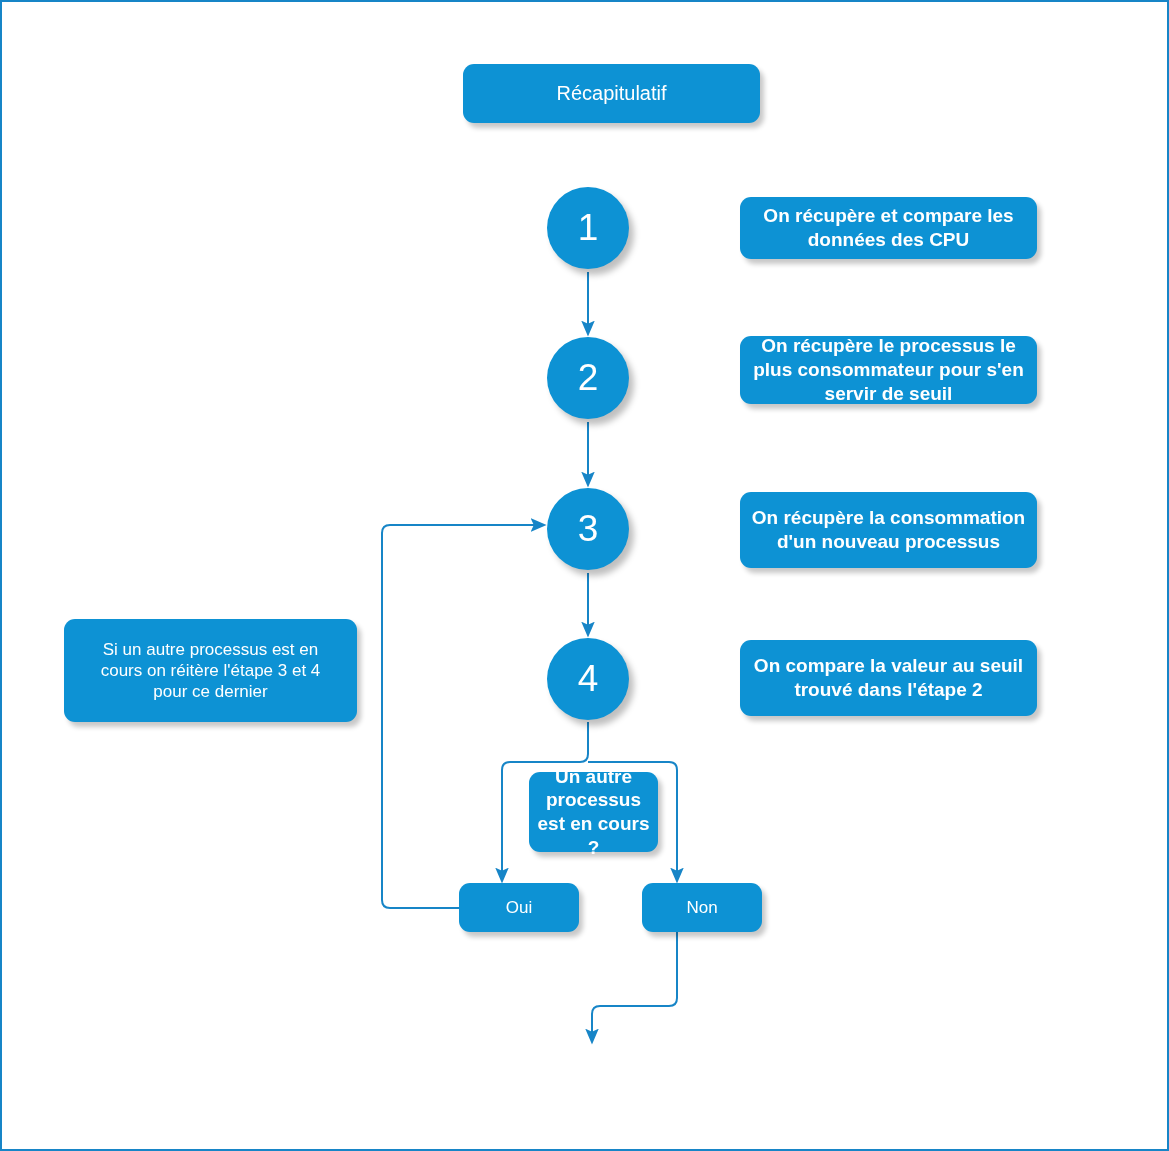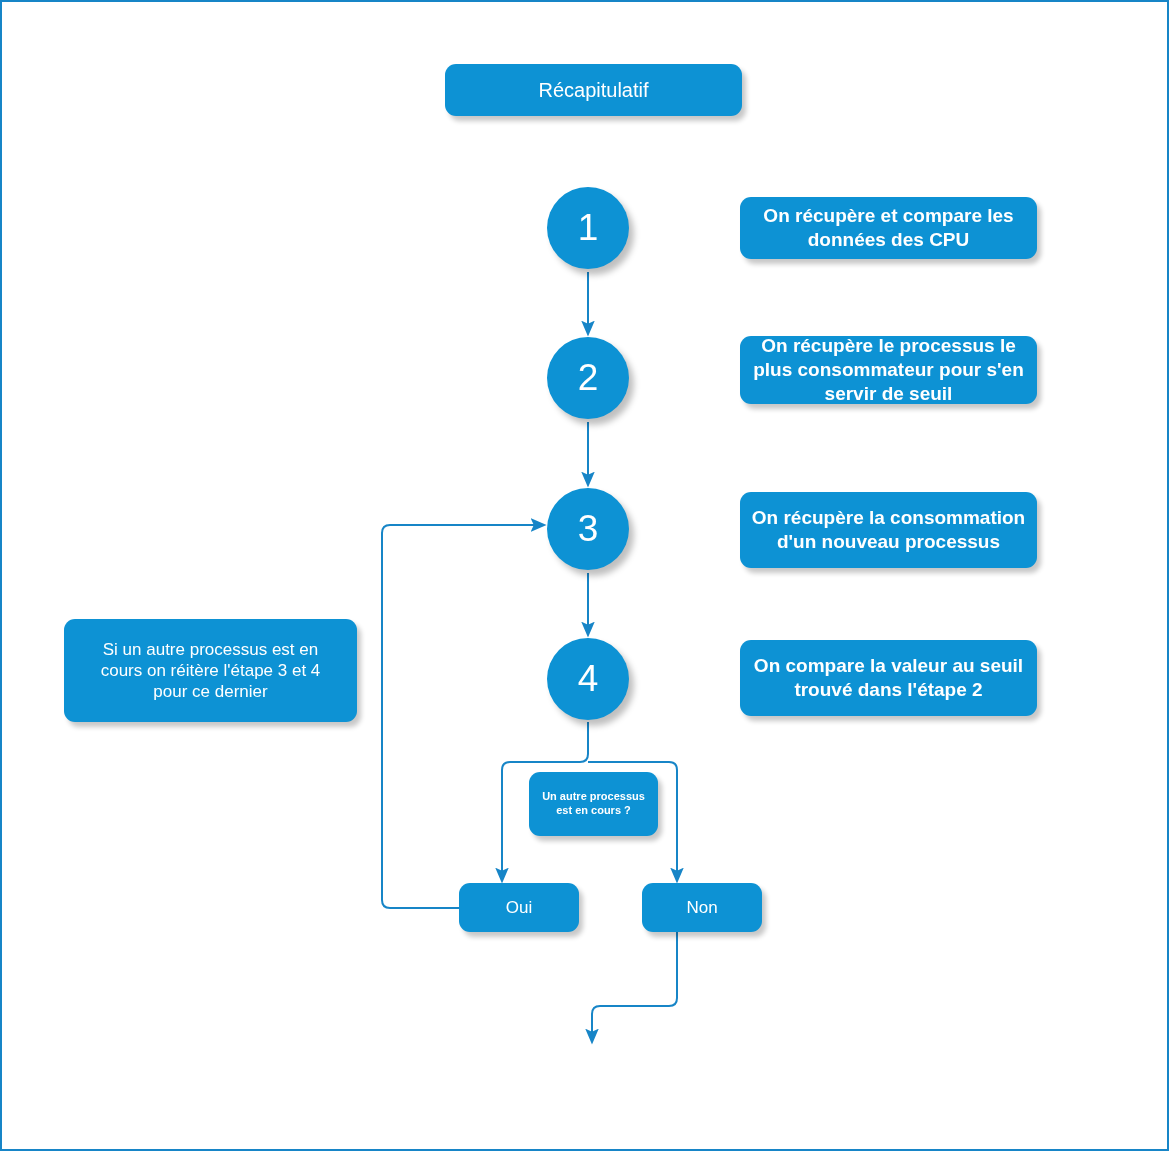--- a/index.html
+++ b/index.html
@@ -34,24 +34,24 @@
     justify-content: center;
     text-align: center;
     box-sizing: border-box;
     box-shadow: 4px 5px 5px rgba(0,0,0,0.22);
     line-height: 1.25;
   }
   .rounded {
     border-radius: 11px;
   }
   .title-node {
-    left: 443px;
+    left: 461px;
     top: 62px;
     width: 297px;
-    height: 52px;
+    height: 59px;
     font-size: 20px;
   }
   .result-node {
     left: 443px;
     top: 1042px;
     width: 297px;
     height: 55px;
     font-size: 20px;
   }
   .circle {
@@ -91,22 +91,22 @@
     width: 293px;
     height: 103px;
     font-size: 17px;
     padding: 4px 20px;
   }
 
   .decision-node {
     left: 527px;
     top: 770px;
     width: 129px;
-    height: 64px;
-    font-size: 11px;
+    height: 80px;
+    font-size: 19px;
     font-weight: bold;
     padding: 20px 6px;
   }
 
   .branch-node {
     top: 881px;
     width: 120px;
     height: 49px;
     font-size: 17px;
   }

